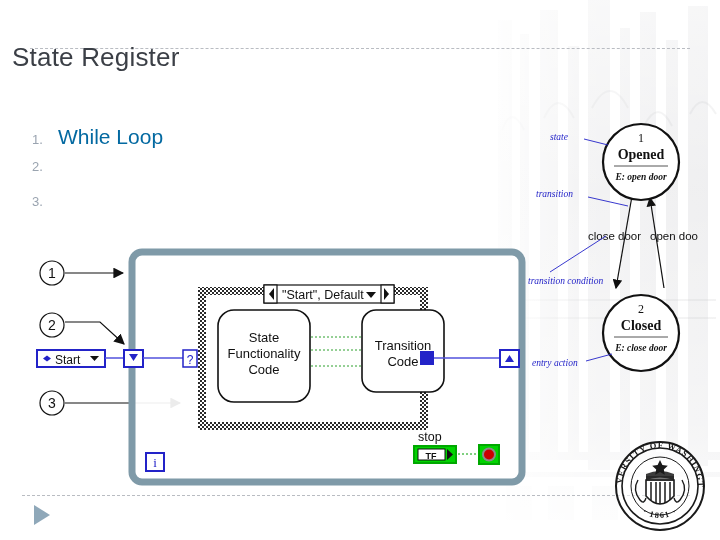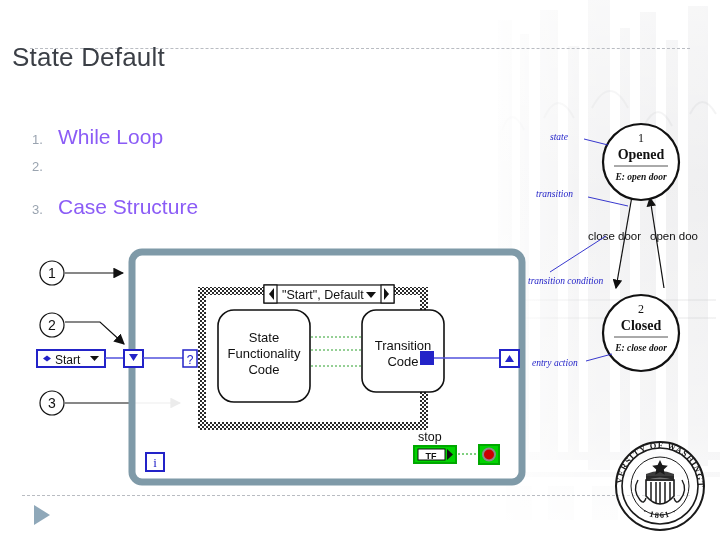--- a/index.html
+++ b/index.html
@@ -55,21 +55,21 @@
     height: 35px;
   }
   .bullet-num {
     width: 26px;
     font-size: 13px;
     color: #9aa4b0;
     text-align: left;
   }
   .bullet-text {
     font-size: 21px;
-    color: #8b5cf6;
+    color: #0369a1;
     line-height: 26px;
   }
 
   
   #labview {
     position: absolute;
     left: 20px; top: 240px;
     width: 520px; height: 255px;
     z-index: 4;
   }
@@ -154,35 +154,34 @@
       <rect x="68" y="486" width="26" height="34"></rect>
       <rect x="112" y="486" width="26" height="34"></rect>
       <rect x="156" y="486" width="26" height="34"></rect>
     </g>
     <rect x="0" y="0" width="240" height="540" fill="url(#fadeL)"></rect>
     <rect x="0" y="0" width="240" height="540" fill="url(#fadeV)"></rect>
   </svg>
 </div>
 
 <div id="title-block">
-  <div id="page-title">State Default</div>
+  <div id="page-title">State Register</div>
 </div>
 <div id="title-rule"></div>
 
 <div id="bullet-list">
   <div class="bullet-row">
     <span class="bullet-num">1.</span>
     <span class="bullet-text">While Loop</span>
   </div>
   <div class="bullet-row">
     <span class="bullet-num">2.</span>
   </div>
   <div class="bullet-row">
     <span class="bullet-num">3.</span>
-    <span class="bullet-text">Case Structure</span>
   </div>
 </div>
 
 <div id="labview">
 <svg width="520" height="255" viewBox="0 0 520 255" xmlns="http://www.w3.org/2000/svg">
   <defs>
     <pattern id="caseHatch" width="4" height="4" patternUnits="userSpaceOnUse">
       <rect width="4" height="4" fill="#ffffff"></rect>
       <rect width="2" height="2" fill="#2b2b2b"></rect>
       <rect x="2" y="2" width="2" height="2" fill="#2b2b2b"></rect>

